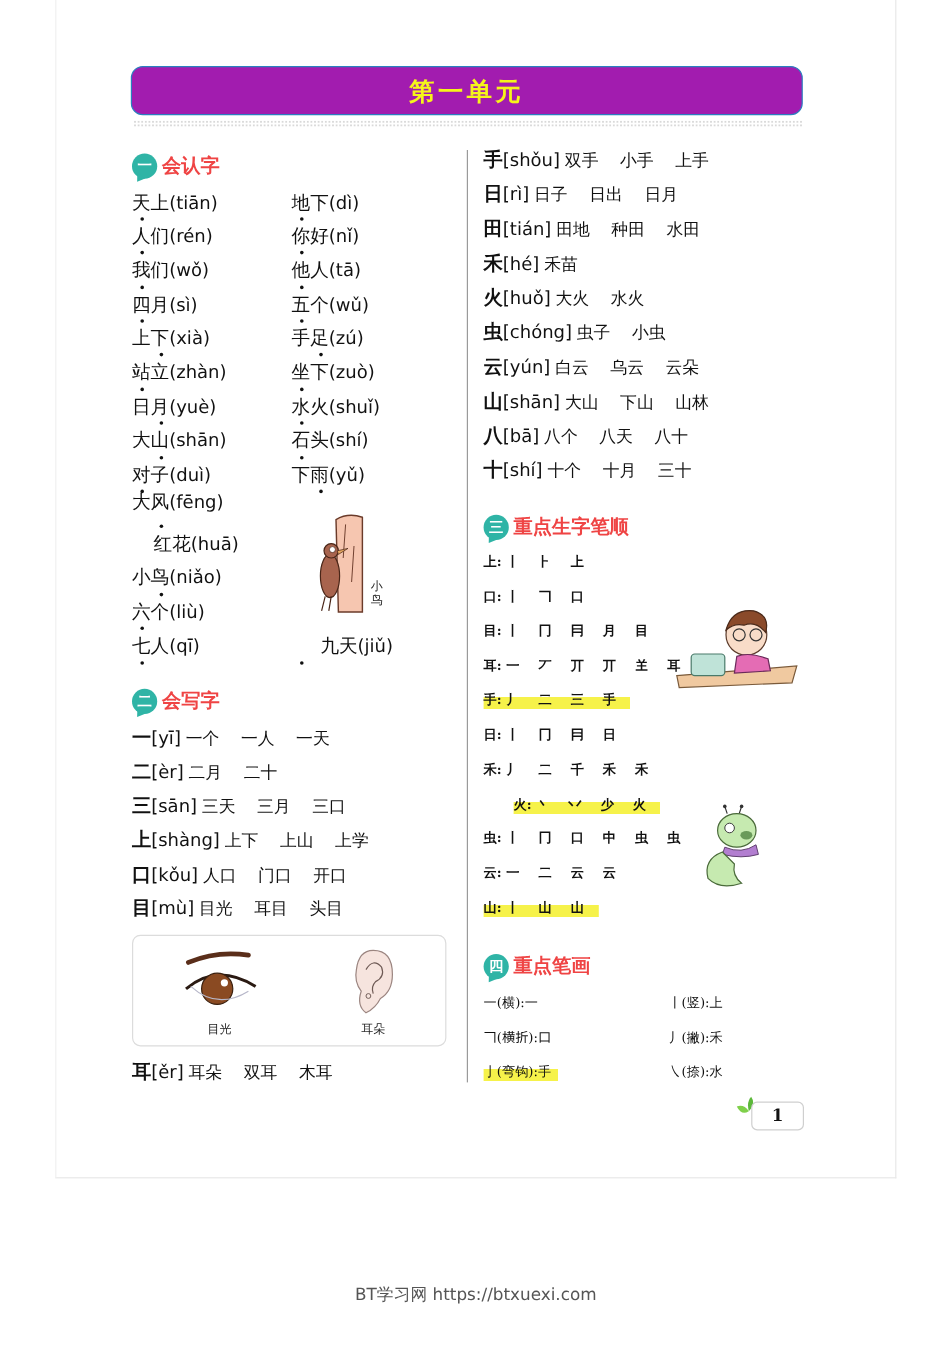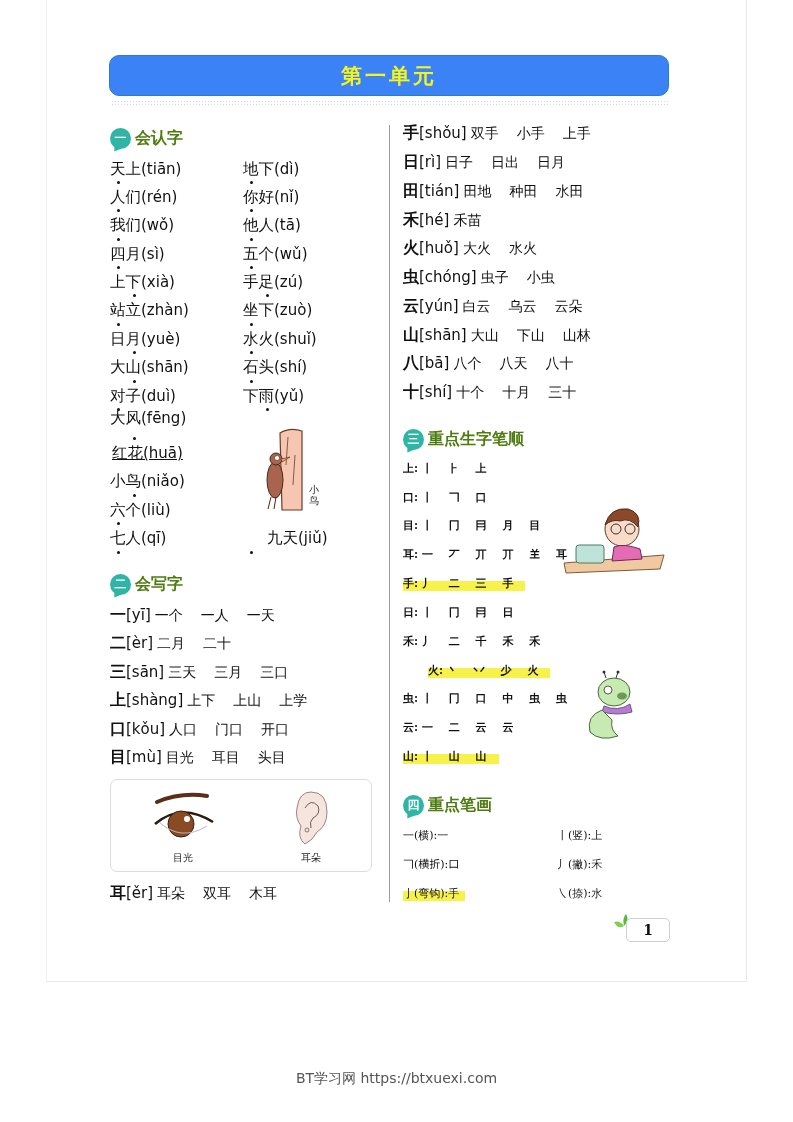--- a/index.html
+++ b/index.html
@@ -6,21 +6,21 @@
   html, body { width: 793px; height: 1122px; background: #ffffff; overflow: hidden; }
   body { position: relative; font-family: "DejaVu Sans", "Liberation Sans", sans-serif; color: #111; }
 
   .page-sheet {
     position: absolute; left: 46px; top: 0; width: 701px; height: 982px;
     border-left: 1px solid #f1f1f1; border-right: 1px solid #e8e8e8; border-bottom: 1px solid #e8e8e8;
   }
 
   .title-banner {
     position: absolute; left: 109px; top: 55px; width: 560px; height: 41px;
-    background: #3b82f6; border: 1.5px solid #2b7fbf; border-radius: 10px;
+    background: #a21caf; border: 1.5px solid #2b7fbf; border-radius: 10px;
     display: flex; align-items: center; justify-content: center;
   }
   .title-banner span { color: #f5f51a; font-size: 21px; font-weight: bold; letter-spacing: 3px; }
   .dotted-rule {
     position: absolute; left: 111px; top: 100px; width: 558px; height: 6px;
     background-image: radial-gradient(circle, #d9d9d9 0.8px, transparent 1px);
     background-size: 3px 3px;
   }
 
   .col-divider { position: absolute; left: 389px; top: 125px; width: 1px; height: 777px; background: #9a9a9a; }
@@ -29,21 +29,21 @@
   .badge {
     width: 21px; height: 21px; border-radius: 50%; background: #2fb4a6; color: #fff;
     font-size: 12px; font-weight: bold; display: flex; align-items: center; justify-content: center;
     position: relative; margin-right: 4px;
   }
   .badge::after {
     content: ""; position: absolute; left: 2px; bottom: -3px; width: 0; height: 0;
     border-left: 4px solid transparent; border-right: 4px solid transparent; border-top: 6px solid #2fb4a6;
     transform: rotate(35deg);
   }
-  .section-title { color: #4d7c0f; font-size: 16px; font-weight: bold; }
+  .section-title { color: #ef4444; font-size: 16px; font-weight: bold; }
 
   .word { position: absolute; font-size: 15.5px; line-height: 20px; white-space: nowrap; font-family: "DejaVu Serif", serif; }
   .word .py { font-family: "DejaVu Sans", sans-serif; font-size: 15px; }
   .dot { position: absolute; width: 3px; height: 3px; background: #111; border-radius: 50%; }
 
   .write-row { position: absolute; font-size: 15px; line-height: 22px; white-space: nowrap; display: flex; align-items: baseline; }
   .write-row .ch { font-weight: bold; font-size: 16px; }
   .write-row .py { font-size: 15px; margin-right: 4px; }
   .write-row .ex { font-family: "DejaVu Serif", serif; font-size: 14px; margin-right: 18px; }
 
@@ -95,21 +95,21 @@
 <div class="word" style="left:110px; top:300px;"><span>站立</span><span class="py">(zhàn)</span></div>
 <div class="dot" style="left:117px; top:323px;"></div>
 <div class="word" style="left:110px; top:329px;"><span>日月</span><span class="py">(yuè)</span></div>
 <div class="dot" style="left:133px; top:351px;"></div>
 <div class="word" style="left:110px; top:357px;"><span>大山</span><span class="py">(shān)</span></div>
 <div class="dot" style="left:133px; top:380px;"></div>
 <div class="word" style="left:110px; top:386px;"><span>对子</span><span class="py">(duì)</span></div>
 <div class="dot" style="left:117px; top:408px;"></div>
 <div class="word" style="left:110px; top:408px;text-align:right;"><span>大风</span><span class="py">(fēng)</span></div>
 <div class="dot" style="left:133px; top:437px;"></div>
-<div class="word" style="left:112px; top:443px;text-decoration:underline;"><span>红花</span><span class="py">(huā)</span></div>
+<div class="word" style="left:128px; top:443px;"><span>红花</span><span class="py">(huā)</span></div>
 <div class="word" style="left:110px; top:471px;"><span>小鸟</span><span class="py">(niǎo)</span></div>
 <div class="dot" style="left:133px; top:494px;"></div>
 <div class="word" style="left:110px; top:500px;"><span>六个</span><span class="py">(liù)</span></div>
 <div class="dot" style="left:117px; top:522px;"></div>
 <div class="word" style="left:110px; top:528px;"><span>七人</span><span class="py">(qī)</span></div>
 <div class="dot" style="left:117px; top:551px;"></div>
 
 <div class="word" style="left:243px; top:159px;"><span>地下</span><span class="py">(dì)</span></div>
 <div class="dot" style="left:250px; top:181px;"></div>
 <div class="word" style="left:243px; top:187px;"><span>你好</span><span class="py">(nǐ)</span></div>

